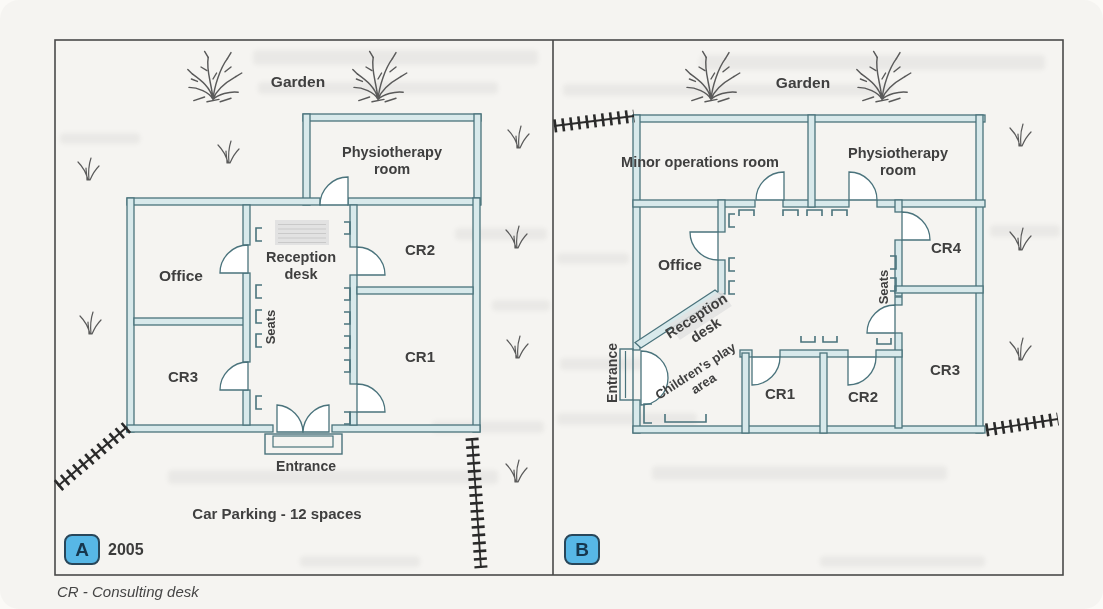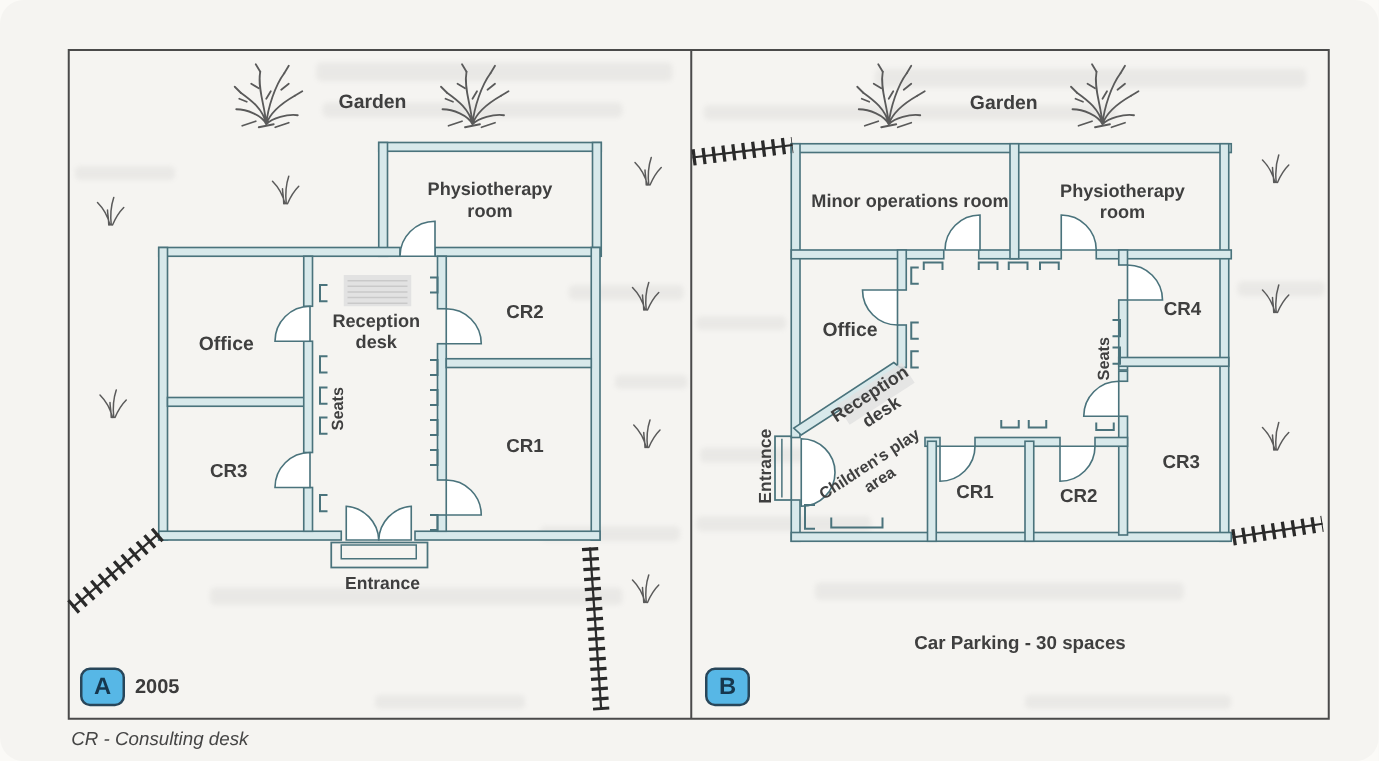--- a/index.html
+++ b/index.html
@@ -240,36 +240,36 @@
 
   <div class="label" style="left:298px;top:82px;font-size:15.5px">Garden</div>
   <div class="label" style="left:392px;top:161px;width:130px">Physiotherapy room</div>
   <div class="label" style="left:181px;top:276px;font-size:15.5px">Office</div>
   <div class="label" style="left:301px;top:266px;width:92px">Reception desk</div>
   <div class="label rot90 small" style="left:271px;top:327px">Seats</div>
   <div class="label" style="left:420px;top:250px;font-size:15px">CR2</div>
   <div class="label" style="left:420px;top:357px;font-size:15px">CR1</div>
   <div class="label" style="left:183px;top:377px;font-size:15px">CR3</div>
   <div class="label" style="left:306px;top:466px;font-size:14px">Entrance</div>
+  <div class="label" style="left:277px;top:514px;font-size:15px;width:260px">Car Parking - 12 spaces</div>
   <div class="badge" style="left:64px;top:534px">
       <span>A</span>
     </div>
   <div class="paneltitle" style="left:108px;top:534px">2005</div>
 
   <div class="label" style="left:803px;top:83px;font-size:15.5px">Garden</div>
-  <div class="label" style="left:728px;top:162px;width:160px">Minor operations room</div>
+  <div class="label" style="left:700px;top:162px;width:160px">Minor operations room</div>
   <div class="label" style="left:898px;top:162px;width:130px">Physiotherapy room</div>
   <div class="label" style="left:680px;top:265px;font-size:15.5px">Office</div>
   <div class="label rot33" style="left:701px;top:323px;width:100px">Reception desk</div>
   <div class="label rot33 small" style="left:700px;top:378px;width:112px">Children's play area</div>
   <div class="label rot90 small" style="left:884px;top:287px">Seats</div>
   <div class="label rot90" style="left:612px;top:373px;font-size:14px">Entrance</div>
   <div class="label" style="left:946px;top:248px;font-size:15px">CR4</div>
   <div class="label" style="left:945px;top:370px;font-size:15px">CR3</div>
   <div class="label" style="left:780px;top:394px;font-size:15px">CR1</div>
   <div class="label" style="left:863px;top:397px;font-size:15px">CR2</div>
-  <div class="label" style="left:816px;top:515px;font-size:15px;width:260px">Car Parking - 30 spaces</div>
   <div class="badge" style="left:564px;top:534px">
       <span>B</span>
     </div>
 
   <div class="caption">CR - Consulting desk</div>
 </div>
 
 </body></html>

